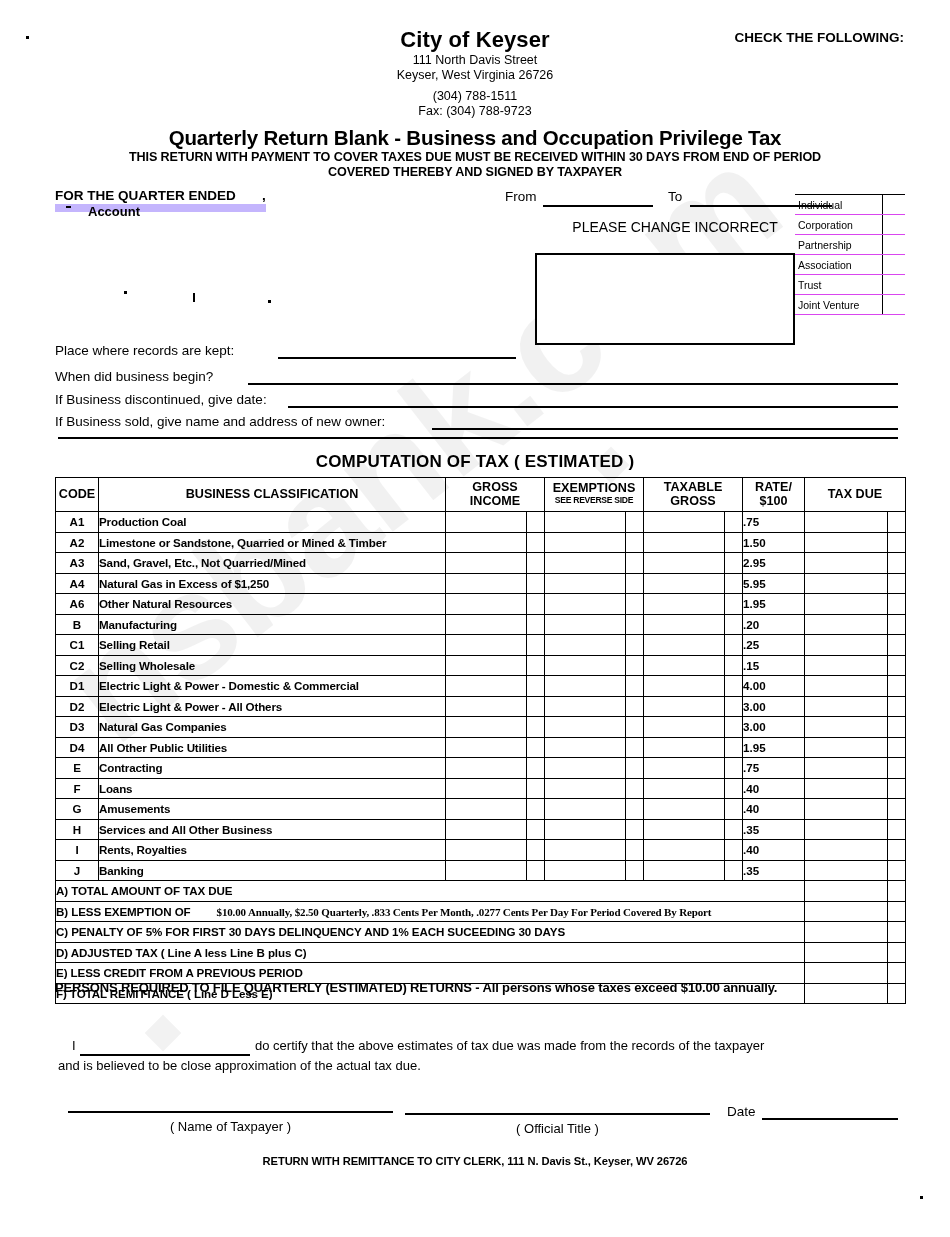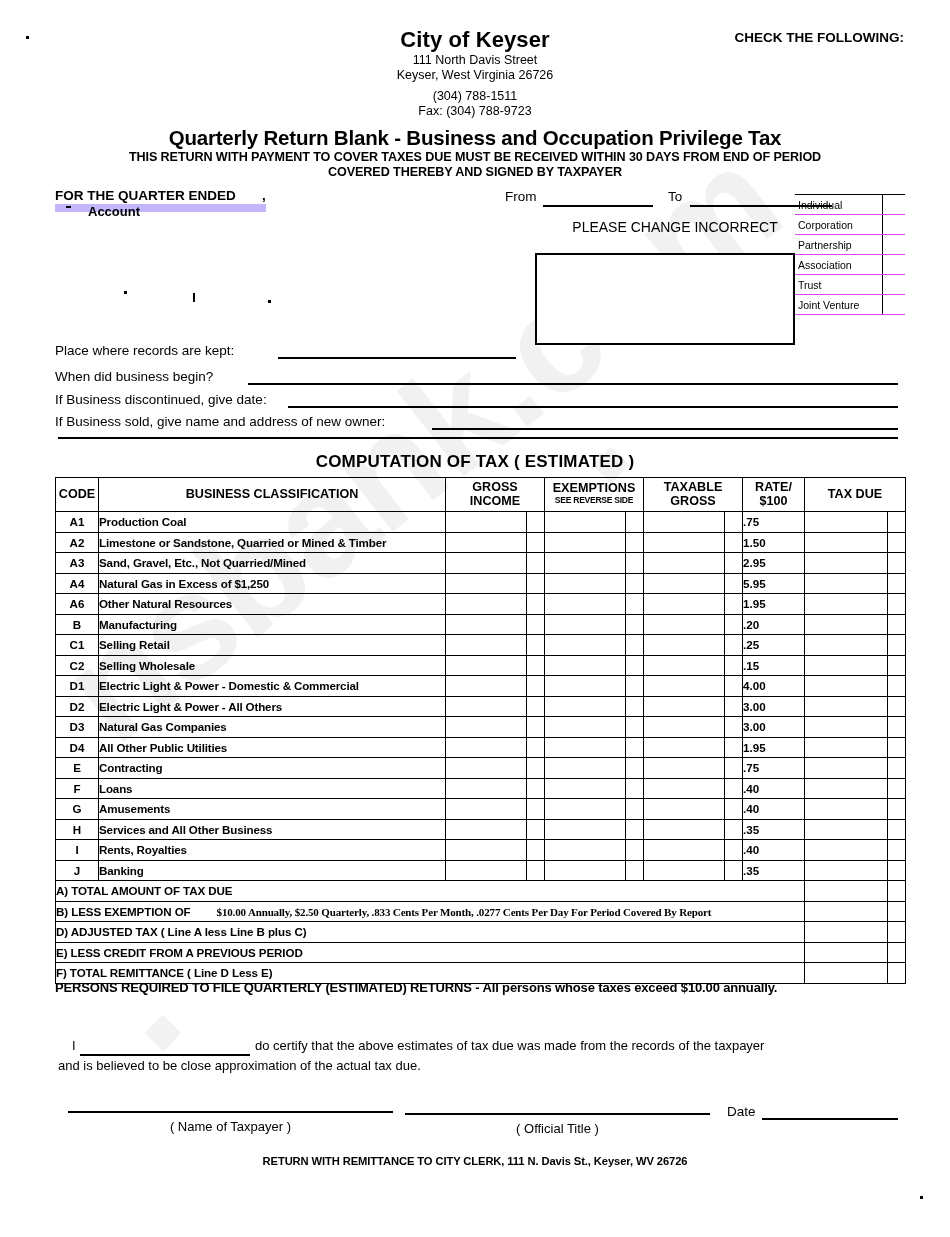--- a/index.html
+++ b/index.html
@@ -698,20 +698,25 @@
             <td class="sum-label" colspan="9"><span>A)  TOTAL AMOUNT OF TAX DUE</span></td>
             <td class="money"></td>
             <td class="cents"></td>
           </tr>
           <tr>
             <td class="sum-label" colspan="9"><span>B)  LESS EXEMPTION OF</span><span class="fine indent">$10.00 Annually, $2.50 Quarterly, .833 Cents Per Month, .0277 Cents Per Day For Period Covered By Report</span></td>
             <td class="money"></td>
             <td class="cents"></td>
           </tr>
           <tr>
+            <td class="sum-label" colspan="9"><span>C)  PENALTY OF 5% FOR FIRST 30 DAYS DELINQUENCY AND 1% EACH SUCEEDING 30 DAYS</span></td>
+            <td class="money"></td>
+            <td class="cents"></td>
+          </tr>
+          <tr>
             <td class="sum-label" colspan="9"><span>D)  ADJUSTED TAX ( Line A less Line B plus C)</span></td>
             <td class="money"></td>
             <td class="cents"></td>
           </tr>
           <tr>
             <td class="sum-label" colspan="9"><span>E)  LESS CREDIT FROM A PREVIOUS PERIOD</span></td>
             <td class="money"></td>
             <td class="cents"></td>
           </tr>
           <tr>

